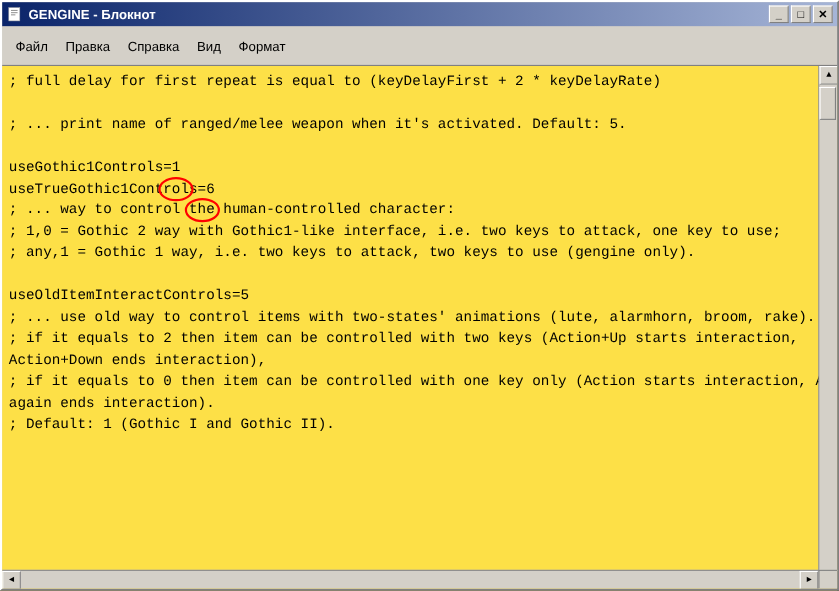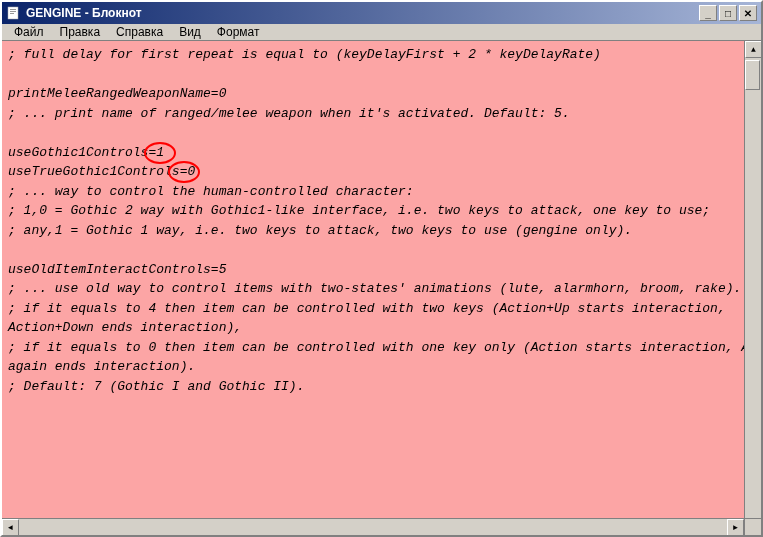--- a/index.html
+++ b/index.html
@@ -80,43 +80,42 @@
       color: #000;
       font-weight: bold;
     }
 
     .title-btn.close {
       background: #d4d0c8;
     }
 
     .menu-bar {
       background: #d4d0c8;
-      height: 17px;
+      height: 36px;
       display: flex;
       align-items: center;
       padding: 0 4px;
       border-bottom: 1px solid #808080;
       flex-shrink: 0;
     }
 
     .menu-item {
       padding: 2px 8px;
       font-family: Arial, sans-serif;
       font-size: 12px;
       cursor: pointer;
       color: #000;
     }
 
     .content-area {
       display: flex;
       flex: 1;
-      background: #fca5a5;
+      background: #fde047;
       overflow: hidden;
       position: relative;
-      font-style: italic;
     }
 
     .text-content {
       flex: 1;
       padding: 4px 6px;
       overflow: hidden;
       position: relative;
       line-height: 1.5;
       color: #000000;
       font-size: 13px;
@@ -248,36 +247,35 @@
     <div class="menu-item">Справка</div>
     <div class="menu-item">Вид</div>
     <div class="menu-item">Формат</div>
   </div>
 
   <div class="content-area">
     <div class="text-content" style="padding-bottom: 20px;">
 
     <div class="text-line">; full delay for first repeat is equal to (keyDelayFirst + 2 * keyDelayRate)</div>
         <div class="text-line">&nbsp;</div>
-        <div class="text-line">printMeleeRangedWeaponName=0</div>
         <div class="text-line">; ... print name of ranged/melee weapon when it's activated. Default: 5.</div>
         <div class="text-line">&nbsp;</div>
         <div class="text-line">useGothic1Controls=1</div>
-        <div class="text-line">useTrueGothic1Controls=0</div>
+        <div class="text-line">useTrueGothic1Controls=6</div>
         <div class="text-line">; ... way to control the human-controlled character:</div>
         <div class="text-line">; 1,0 = Gothic 2 way with Gothic1-like interface, i.e. two keys to attack, one key to use;</div>
         <div class="text-line">; any,1 = Gothic 1 way, i.e. two keys to attack, two keys to use (gengine only).</div>
         <div class="text-line">&nbsp;</div>
         <div class="text-line">useOldItemInteractControls=5</div>
         <div class="text-line">; ... use old way to control items with two-states' animations (lute, alarmhorn, broom, rake).</div>
-        <div class="text-line">; if it equals to 4 then item can be controlled with two keys (Action+Up starts interaction,</div>
+        <div class="text-line">; if it equals to 2 then item can be controlled with two keys (Action+Up starts interaction,</div>
         <div class="text-line">Action+Down ends interaction),</div>
         <div class="text-line">; if it equals to 0 then item can be controlled with one key only (Action starts interaction, Action</div>
         <div class="text-line">again ends interaction).</div>
-        <div class="text-line">; Default: 7 (Gothic I and Gothic II).</div>
+        <div class="text-line">; Default: 1 (Gothic I and Gothic II).</div>
       </div>
 
     <div class="scrollbar-v">
       <div class="scroll-btn">▲</div>
       <div class="scroll-track">
         <div class="scroll-thumb"></div>
       </div>
       <div class="scroll-btn">▼</div>
     </div>
 

